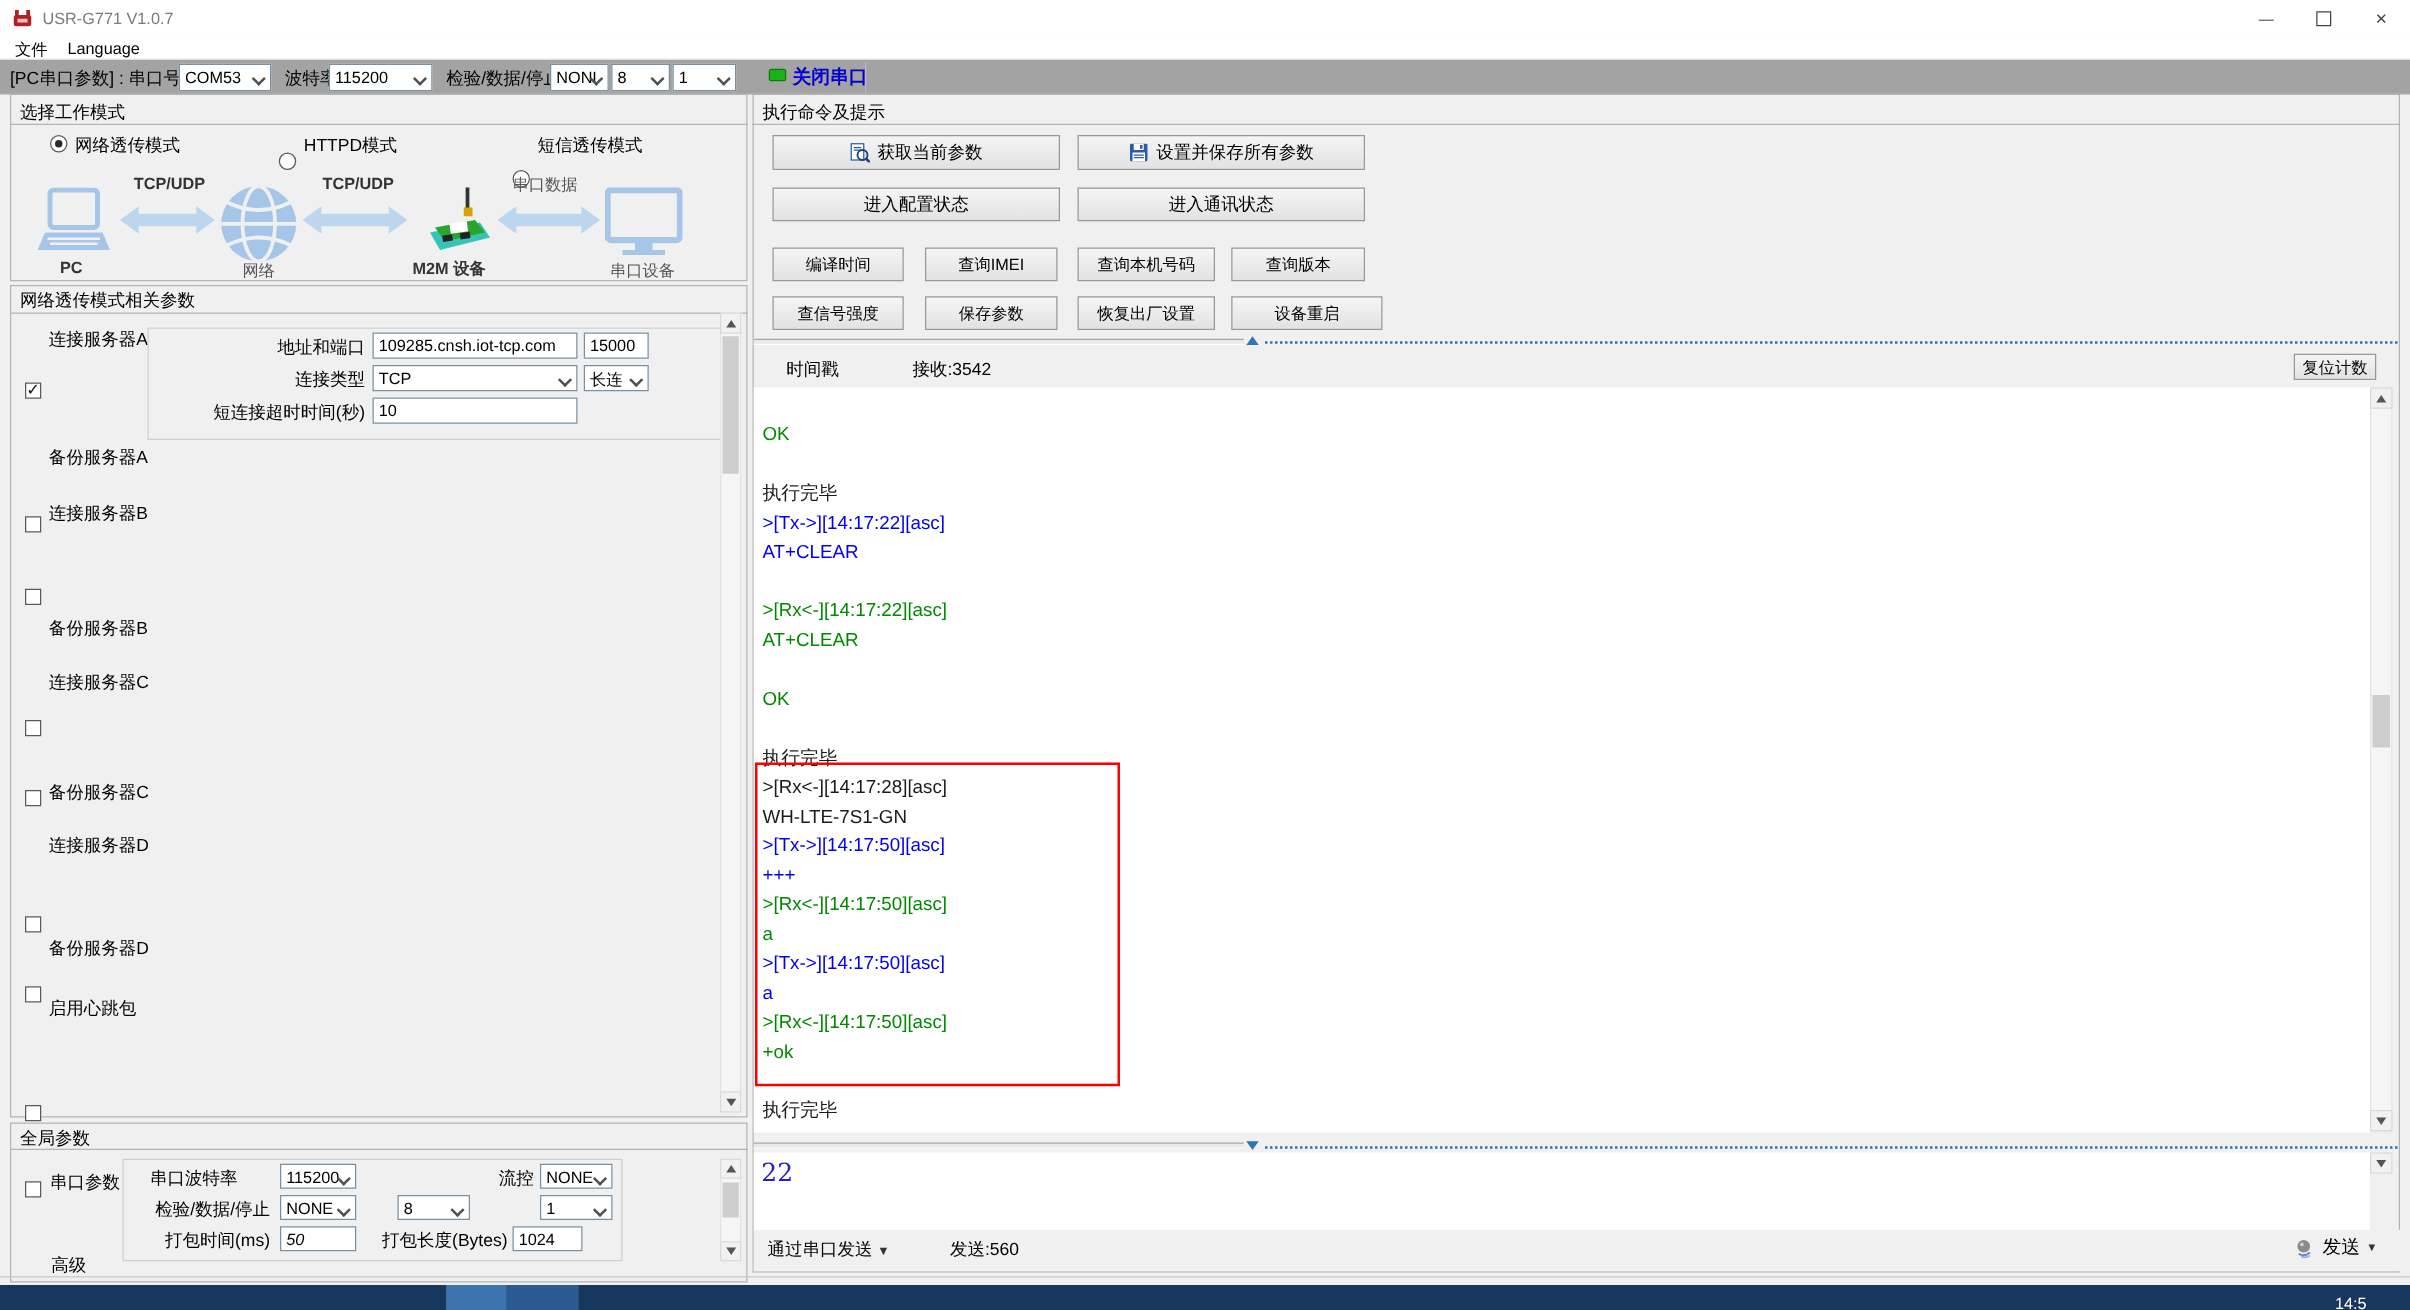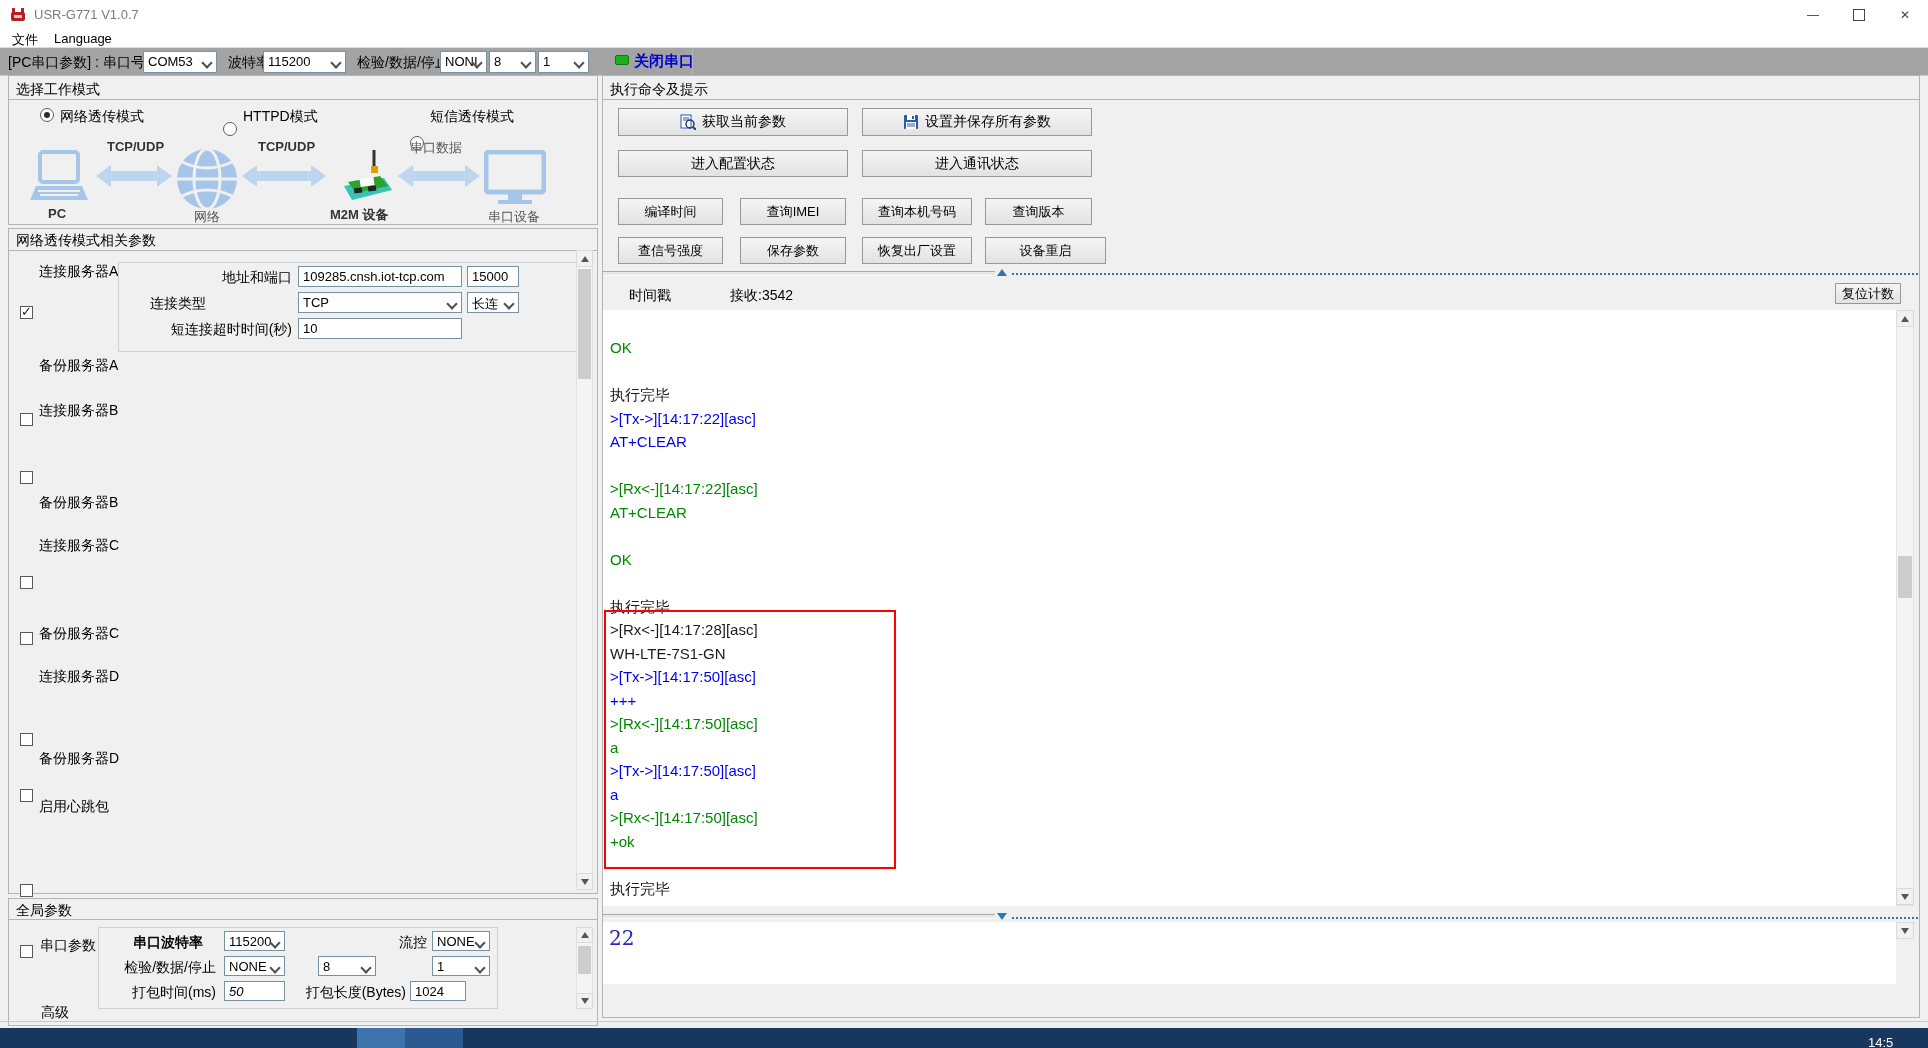--- a/index.html
+++ b/index.html
@@ -142,21 +142,21 @@
   <div class="abs grp-title" style="left:16px;top:232px;">网络透传模式相关参数</div>
   <div class="abs hline" style="left:8px;top:250px;width:590px;"></div>
 
   <div class="abs cb-box on" style="left:20px;top:264px;"></div>
   <div class="abs lbl" style="left:39px;top:263px;">连接服务器A</div>
 
   <div class="abs" style="left:118px;top:262px;width:460px;height:90px;border:1px solid #cfcfcf;"></div>
   <div class="abs lbl" style="left:150px;top:269px;width:142px;text-align:right;">地址和端口</div>
   <div class="abs input" style="left:298px;top:266px;width:164px;height:21px;">109285.cnsh.iot-tcp.com</div>
   <div class="abs input" style="left:467px;top:266px;width:52px;height:21px;">15000</div>
-  <div class="abs lbl" style="left:150px;top:295px;width:142px;">连接类型</div>
+  <div class="abs lbl" style="left:150px;top:295px;width:142px;text-align:right;">连接类型</div>
   <div class="abs combo" style="left:298px;top:292px;width:164px;height:21px;">TCP</div>
   <div class="abs combo" style="left:467px;top:292px;width:52px;height:21px;">长连</div>
   <div class="abs lbl" style="left:130px;top:321px;width:162px;text-align:right;">短连接超时时间(秒)</div>
   <div class="abs input" style="left:298px;top:318px;width:164px;height:21px;">10</div>
 
   <div class="abs cb-box" style="left:20px;top:358px;"></div>
   <div class="abs lbl" style="left:39px;top:357px;">备份服务器A</div>
   <div class="abs cb-box" style="left:20px;top:403px;"></div>
   <div class="abs lbl" style="left:39px;top:402px;">连接服务器B</div>
   <div class="abs cb-box" style="left:20px;top:495px;"></div>
@@ -181,21 +181,21 @@
       <span class="tri-down"></span>
     </div>
 
   <div class="abs grp" style="left:8px;top:898px;width:590px;height:128px;"></div>
   <div class="abs grp-title" style="left:16px;top:902px;">全局参数</div>
   <div class="abs hline" style="left:8px;top:919px;width:590px;"></div>
 
   <div class="abs lbl" style="left:30px;top:937px;width:66px;text-align:right;">串口参数</div>
   <div class="abs" style="left:98px;top:927px;width:400px;height:82px;border:1px solid #cfcfcf;"></div>
 
-  <div class="abs lbl" style="left:120px;top:934px;width:96px;text-align:center;font-weight:bold;">串口波特率</div>
+  <div class="abs lbl" style="left:120px;top:934px;width:96px;text-align:left;">串口波特率</div>
   <div class="abs combo" style="left:224px;top:931px;width:61px;height:20px;">115200</div>
   <div class="abs lbl" style="left:380px;top:934px;width:47px;text-align:right;">流控</div>
   <div class="abs combo" style="left:432px;top:931px;width:58px;height:20px;">NONE</div>
 
   <div class="abs lbl" style="left:110px;top:959px;width:106px;text-align:right;">检验/数据/停止</div>
   <div class="abs combo" style="left:224px;top:956px;width:61px;height:20px;">NONE</div>
   <div class="abs combo" style="left:318px;top:956px;width:58px;height:20px;">8</div>
   <div class="abs combo" style="left:432px;top:956px;width:58px;height:20px;">1</div>
 
   <div class="abs lbl" style="left:110px;top:984px;width:106px;text-align:right;">打包时间(ms)</div>
@@ -304,20 +304,37 @@
   <div class="abs btri-down" style="left:997px;top:913px;"></div>
   <div class="abs dots" style="left:1012px;top:917px;width:906px;"></div>
 
   <div class="abs" style="left:603px;top:922px;width:1293px;height:62px;background:#ffffff;">
     <div style="position:absolute;left:6px;top:4px;font-family:'DejaVu Serif','Liberation Serif',serif;font-size:20px;color:#2222cc;">22</div>
   </div>
   <div class="abs sb-btn" style="left:1896px;top:922px;width:18px;height:17px;">
       <span class="tri-down"></span>
     </div>
 
+  <div class="abs" style="left:603px;top:984px;width:1317px;height:33px;background:#f0f0f0;">
+    <div style="position:absolute;left:11px;top:7px;font-size:14px;">
+      <span>通过串口发送</span>
+      <span style="font-size:10px;color:#333;"> ▼</span>
+    </div>
+    <div class="lbl" style="position:absolute;left:157px;top:7px;">发送:560</div>
+    <div style="position:absolute;left:1232px;top:4px;display:flex;align-items:center;gap:5px;">
+      <svg width="18" height="18" viewBox="0 0 18 18">
+        <circle cx="8" cy="8" r="5" fill="#8a8a8a"></circle>
+        <circle cx="6.5" cy="6.5" r="1.5" fill="#cfcfcf"></circle>
+        <path d="M4,14 Q8,17 13,13" stroke="#6a7fd0" stroke-width="1.6" fill="none"></path>
+        <path d="M6,16 Q9,18 13,15.5" stroke="#9aa8e0" stroke-width="1.4" fill="none"></path>
+      </svg>
+      <span style="font-size:15px;">发送</span>
+      <span style="font-size:9px;color:#333;">▼</span>
+    </div>
+  </div>
 
   <div class="abs" style="left:0;top:1021px;width:1928px;height:1px;background:#c8c8c8;"></div>
   <div class="abs" style="left:0;top:1028px;width:1928px;height:20px;background:#17375e;">
     <div style="position:absolute;left:357px;top:0;width:106px;height:20px;background:#2a5a8f;"></div>
     <div style="position:absolute;left:357px;top:0;width:48px;height:20px;background:#3e74ad;"></div>
     <div style="position:absolute;left:1868px;top:7px;color:#ffffff;font-size:13px;">14:5</div>
   </div>
 
 </div>
 

